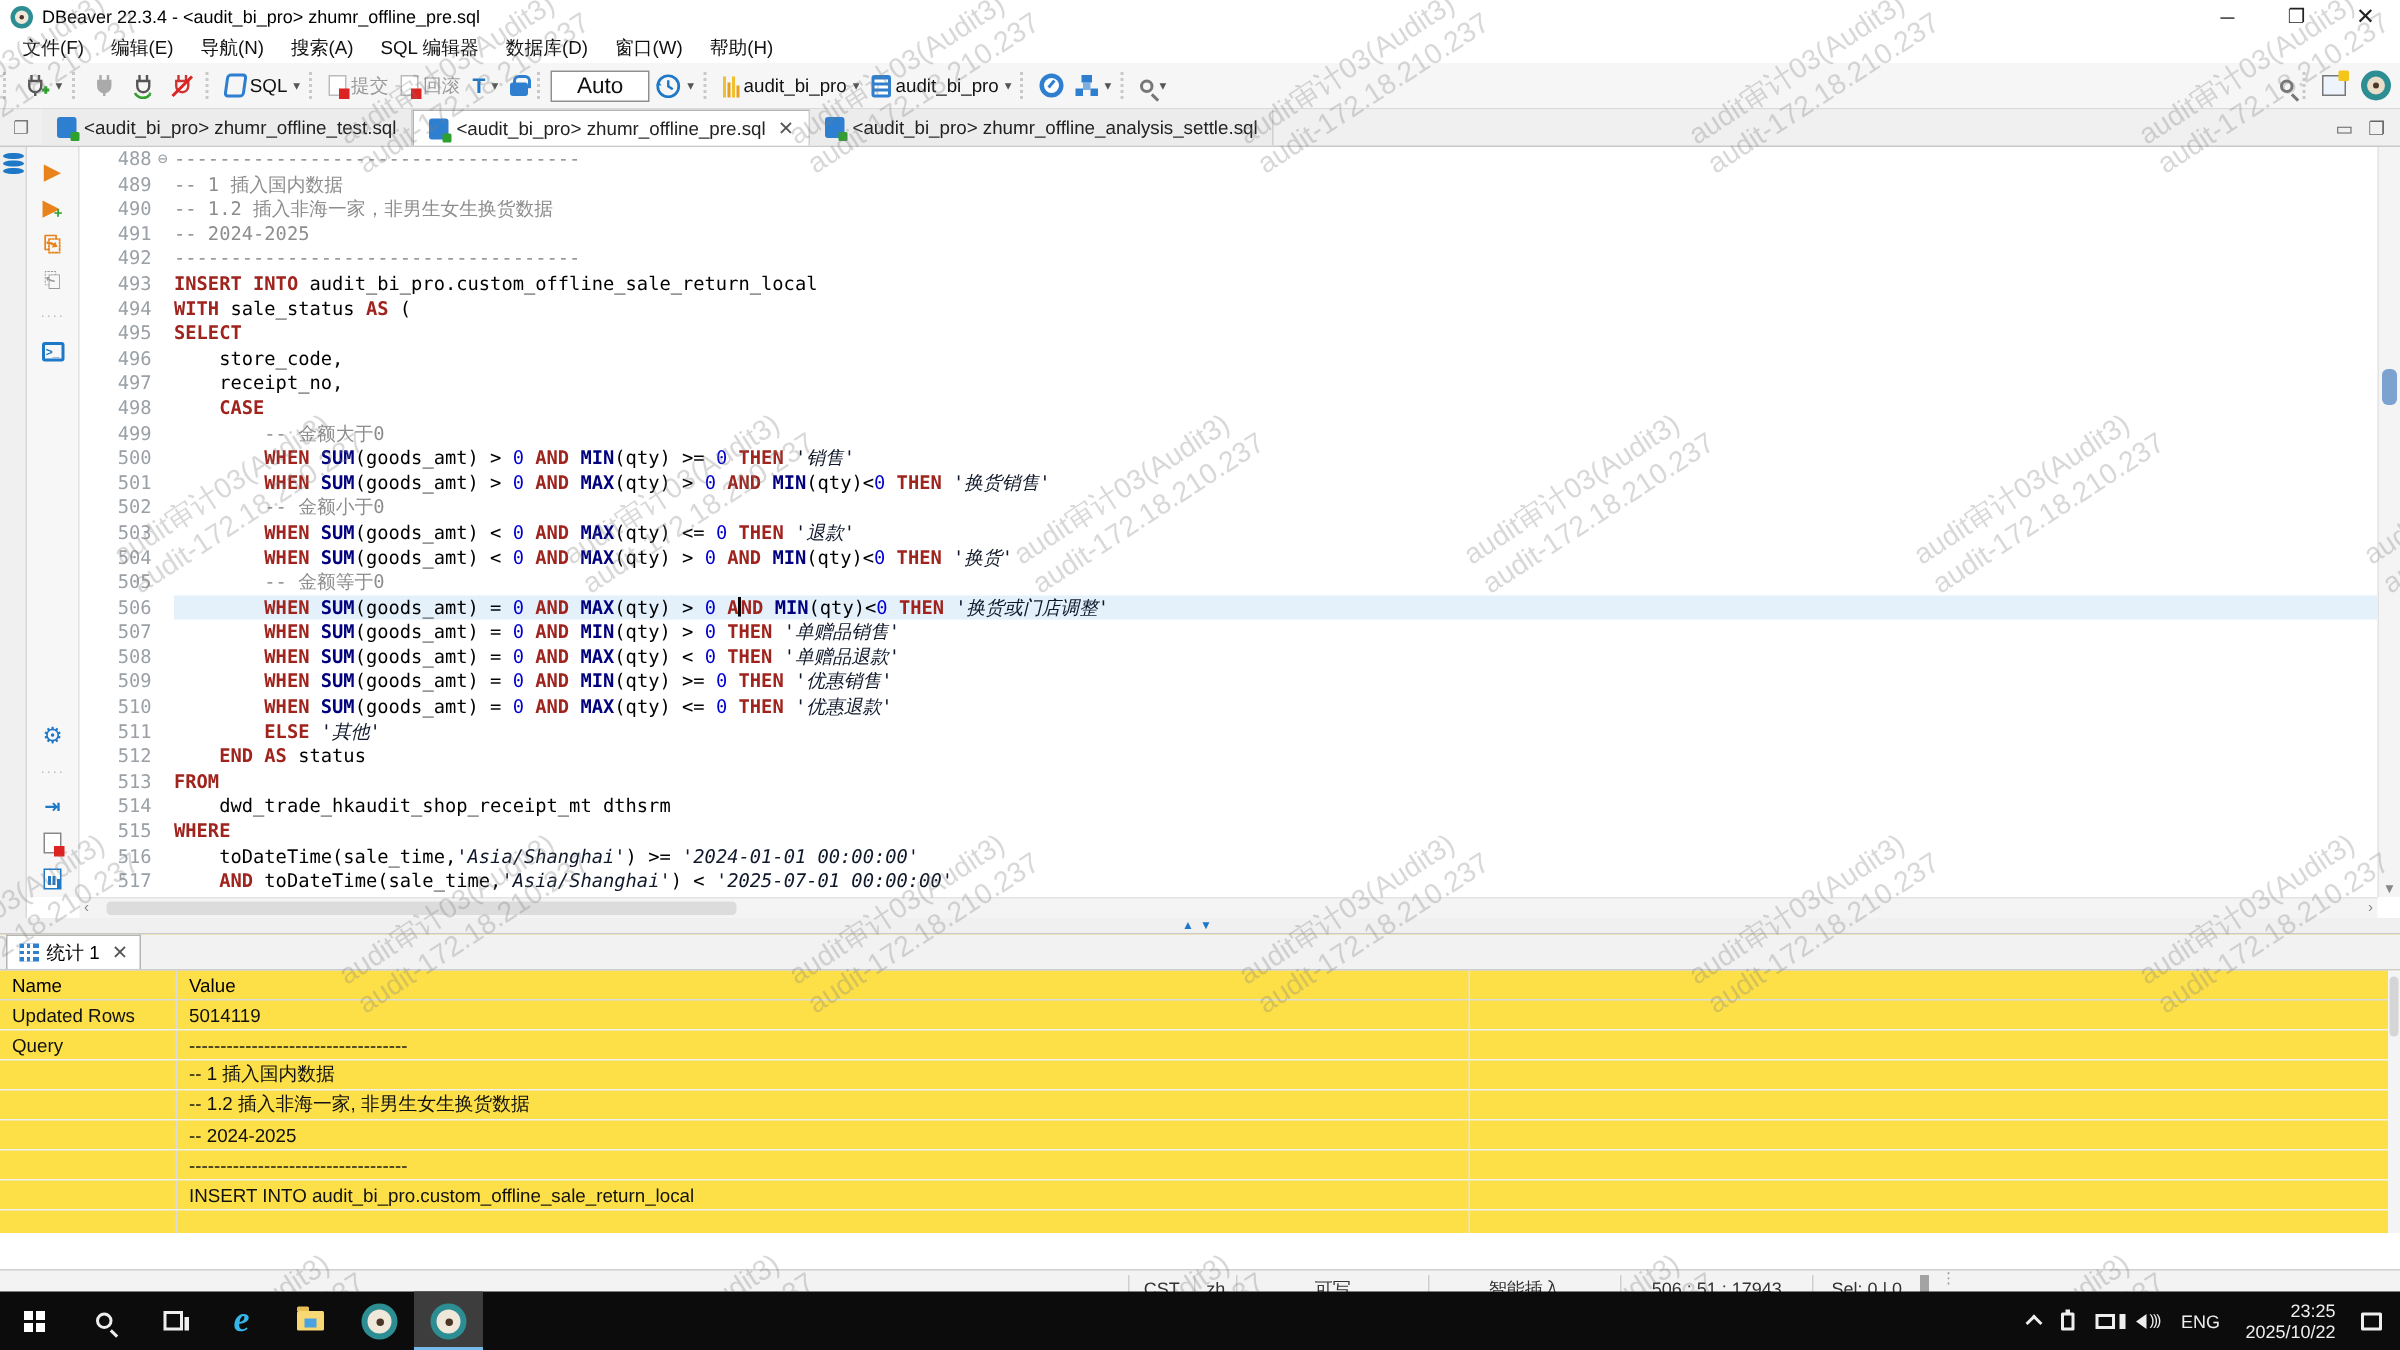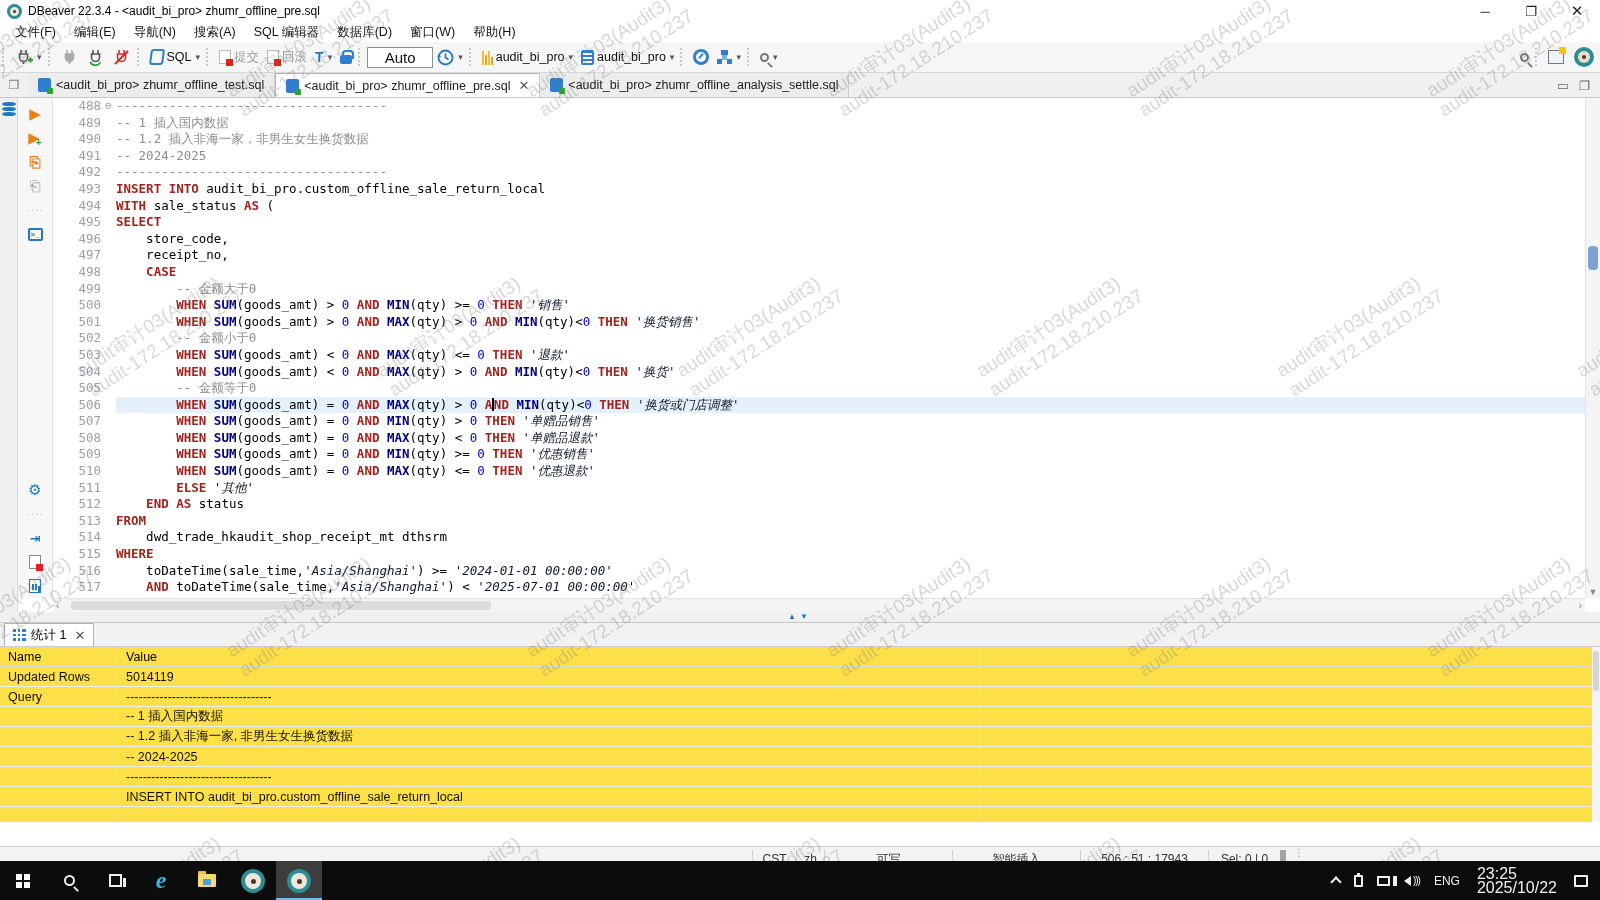--- a/index.html
+++ b/index.html
@@ -144,21 +144,21 @@
   .tk.active { background:#3d3d3d; box-shadow:inset 0 -2px 0 #76b9ed; }
   #tray { margin-left:auto; display:flex; align-items:center; color:#eee; }
   .tray-i { padding:0 7px; font-size:12px; display:flex; align-items:center; }
   .chev { width:8px; height:8px; border-left:2px solid #eee; border-top:2px solid #eee; transform:rotate(45deg); margin-top:3px; }
   .mon-ico { width:13px; height:10px; border:2px solid #eee; position:relative; }
   .usb-ico { width:9px; height:12px; border:2px solid #eee; border-radius:1px; position:relative; }
   .usb-ico:before { content:""; position:absolute; left:1px; top:-4px; width:3px; height:3px; background:#eee; }
   .spk { width:0; height:0; border-top:5px solid transparent; border-bottom:5px solid transparent; border-right:7px solid #eee; position:relative; }
   .spk:before { content:""; position:absolute; left:-11px; top:-5px; width:4px; height:10px; background:#eee; }
   .spk-w { font-size:10px; color:#eee; margin-left:2px; letter-spacing:-1px; }
-  #clock { text-align:left; font-size:16px; line-height:14px; padding:0 10px; }
+  #clock { text-align:right; font-size:12px; line-height:14px; padding:0 10px; }
   .notif { width:14px; height:12px; border:2px solid #eee; border-radius:1px; }
   .tk-edge { width:5px; border-left:1px solid #444; }
 
   
   #wm-layer { position:absolute; left:0; top:0; width:1600px; height:861px; overflow:hidden; pointer-events:none; z-index:40; }
   .wm { position:absolute; transform:rotate(-33deg); color:rgba(125,125,125,0.30); font-size:19px; line-height:23px; white-space:nowrap; }
 </style>
 </head>
 <body>
 

